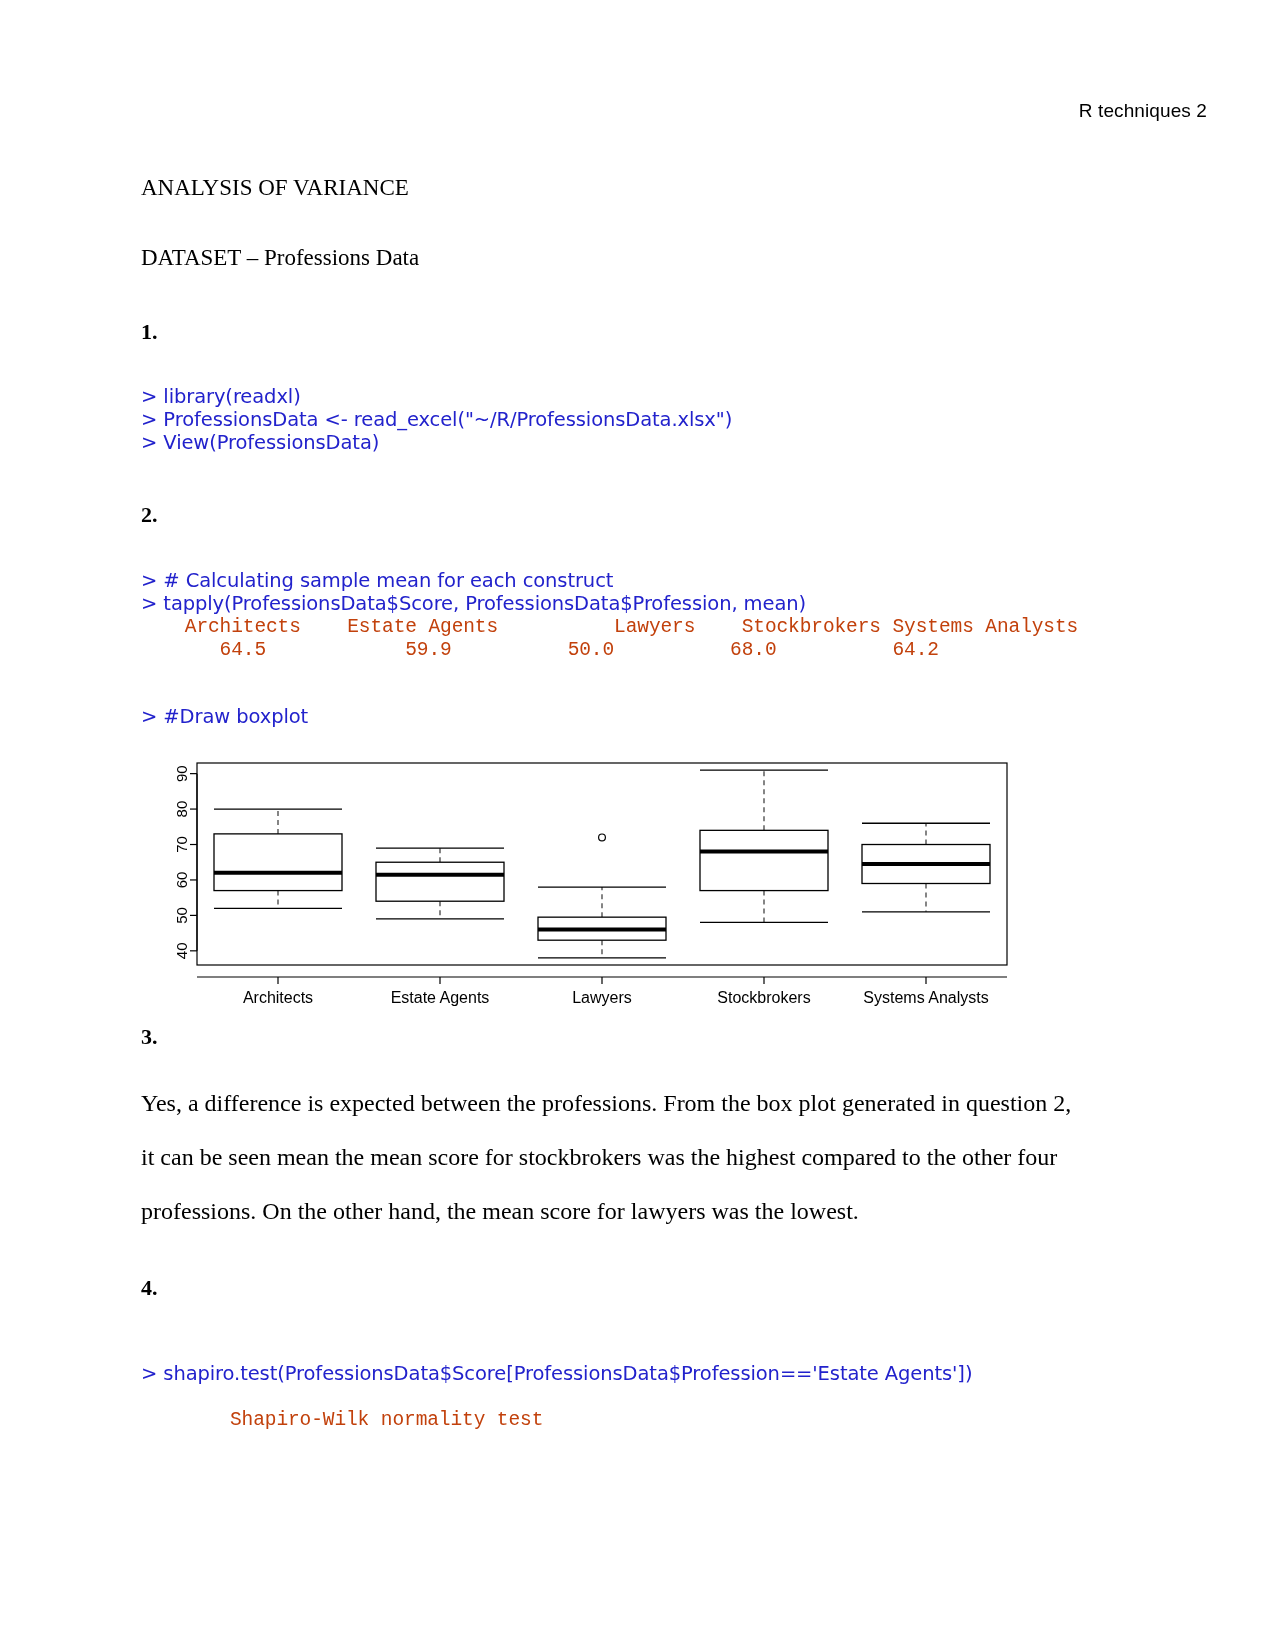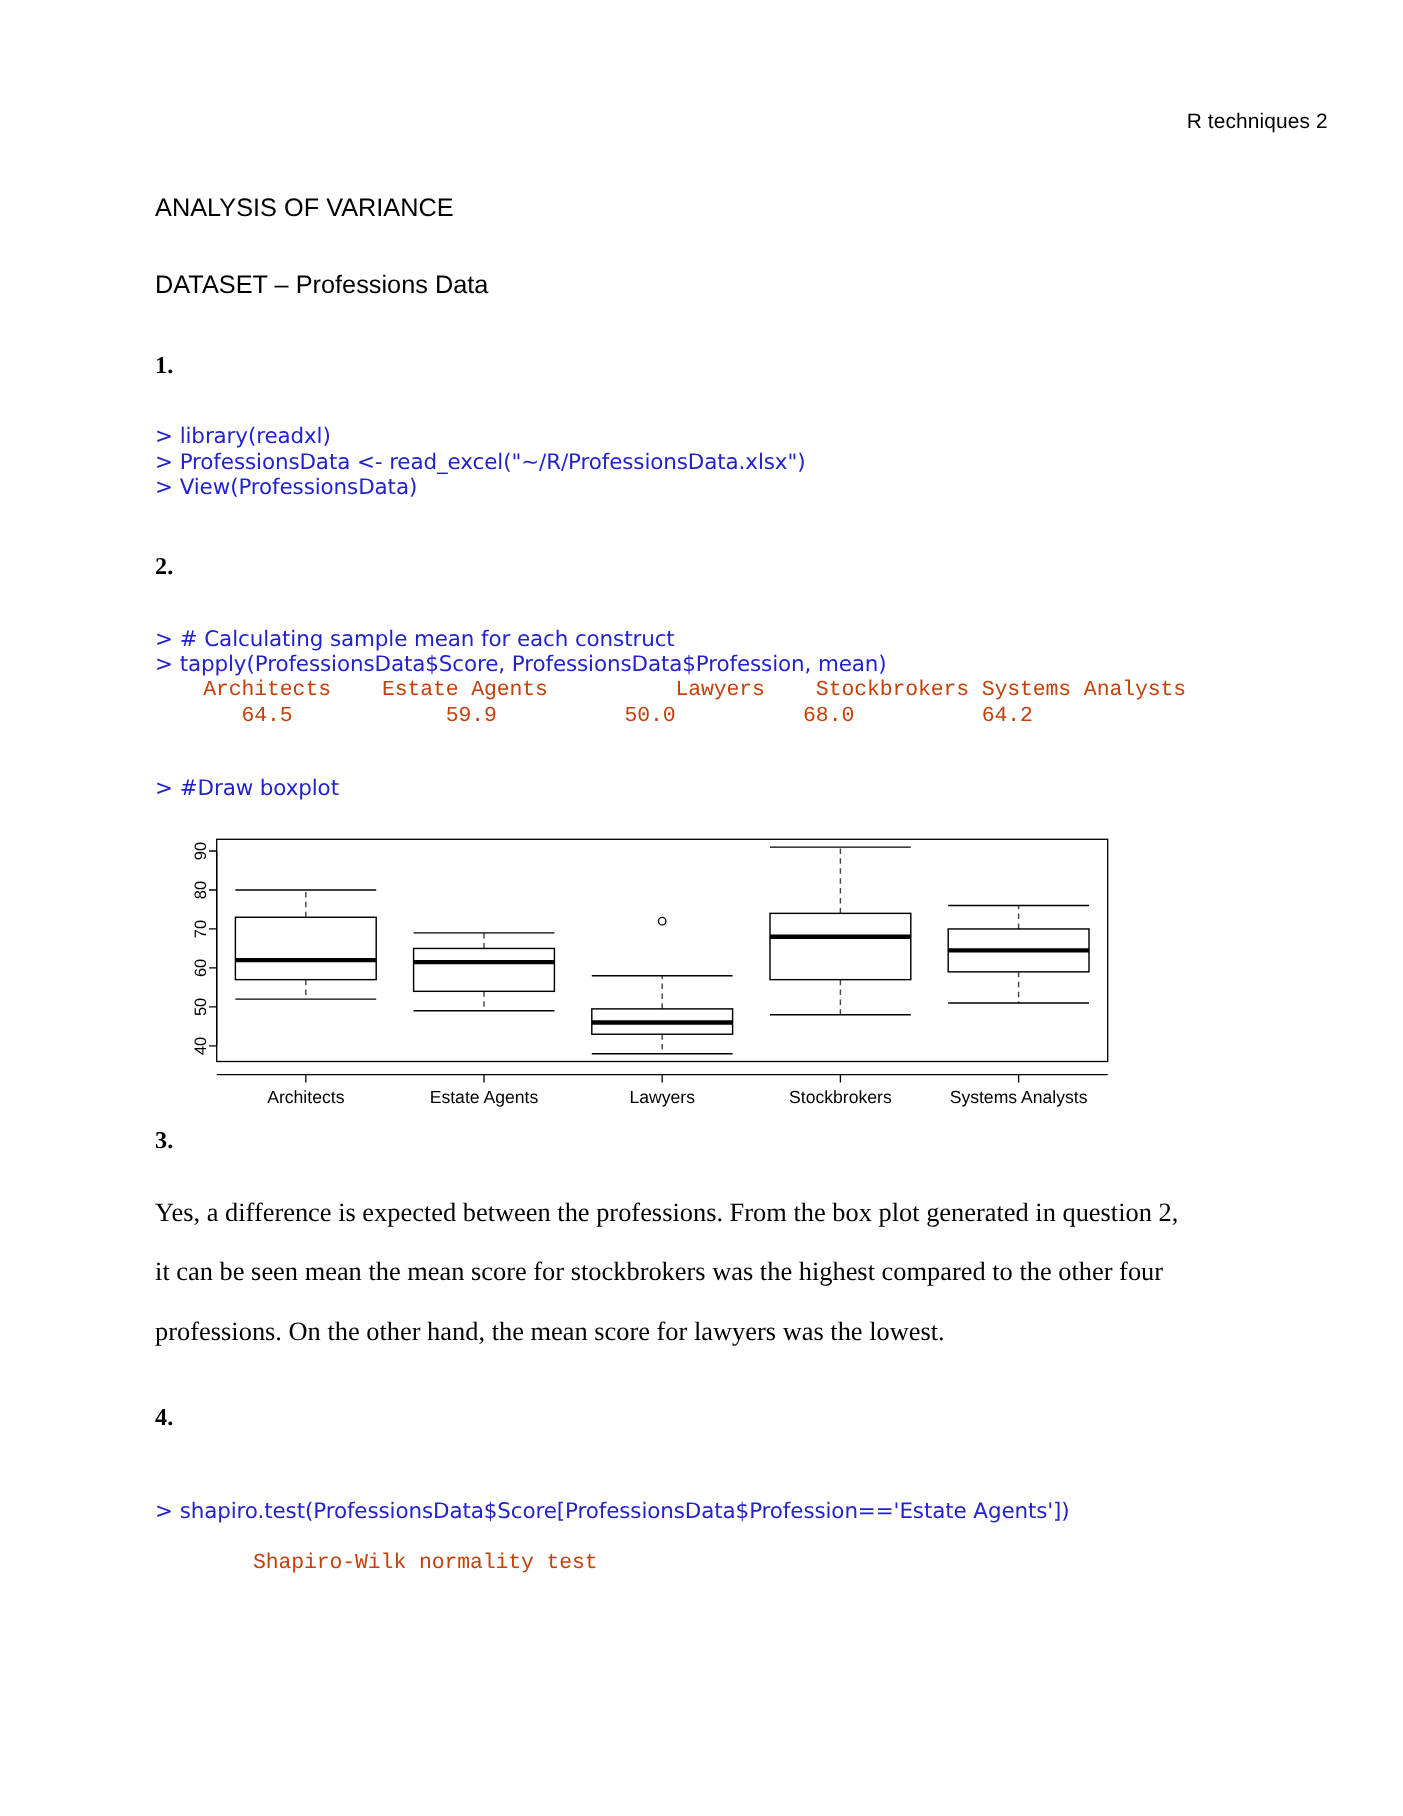--- a/index.html
+++ b/index.html
@@ -26,21 +26,21 @@
     font-family: "Liberation Sans", sans-serif;
     font-size: 19px;
     color: #000000;
     letter-spacing: 0.1px;
   }
 
   
   .doc-line {
     position: absolute;
     left: 141px;
-    font-family: Liberation Sans, sans-serif;
+    font-family: Liberation Serif, serif;
     font-size: 23px;
     color: #000000;
     white-space: pre;
   }
   .num-head {
     position: absolute;
     left: 141px;
     font-family: "Liberation Serif", serif;
     font-size: 22px;
     font-weight: bold;

